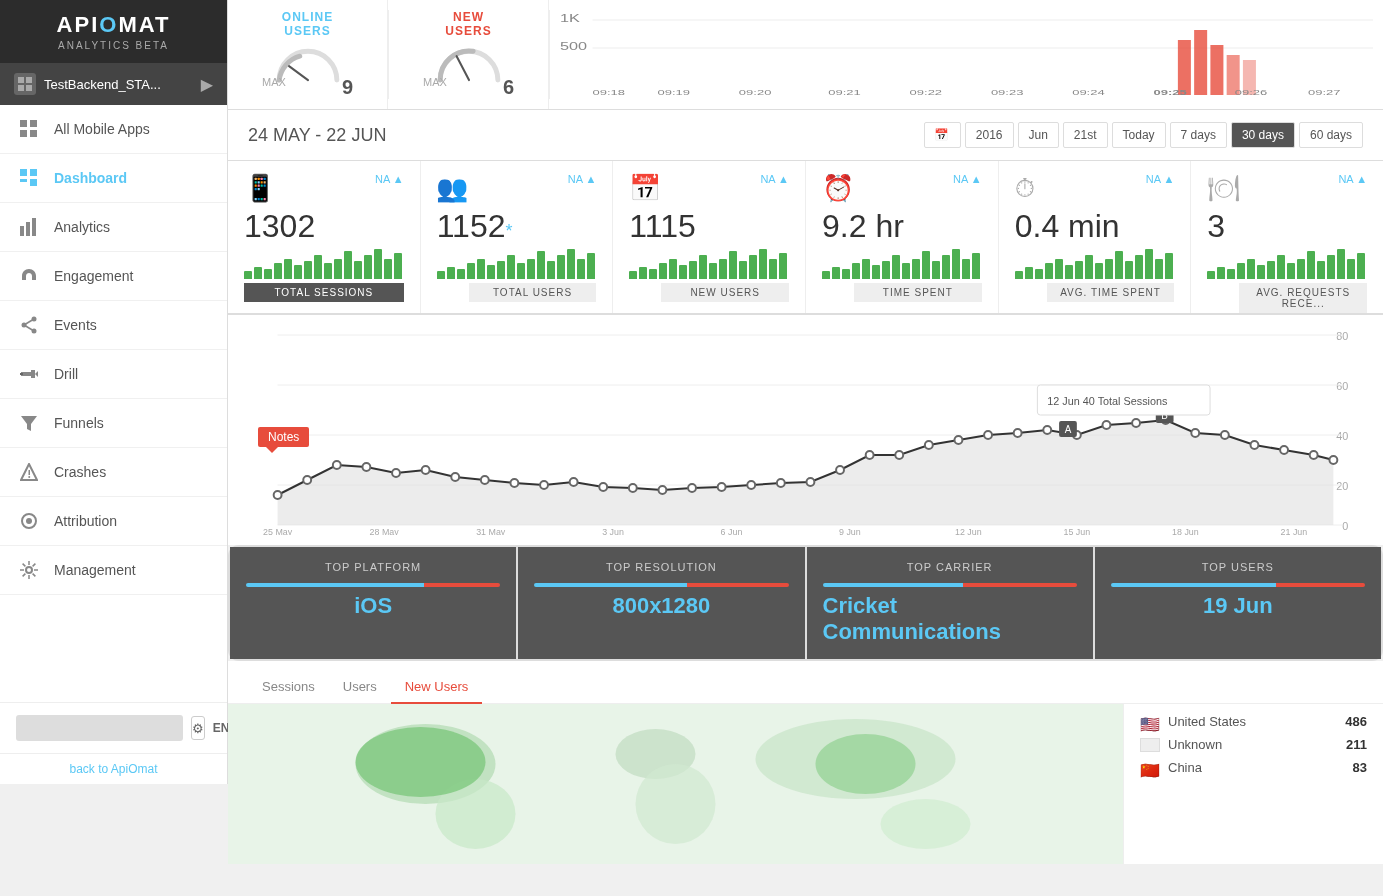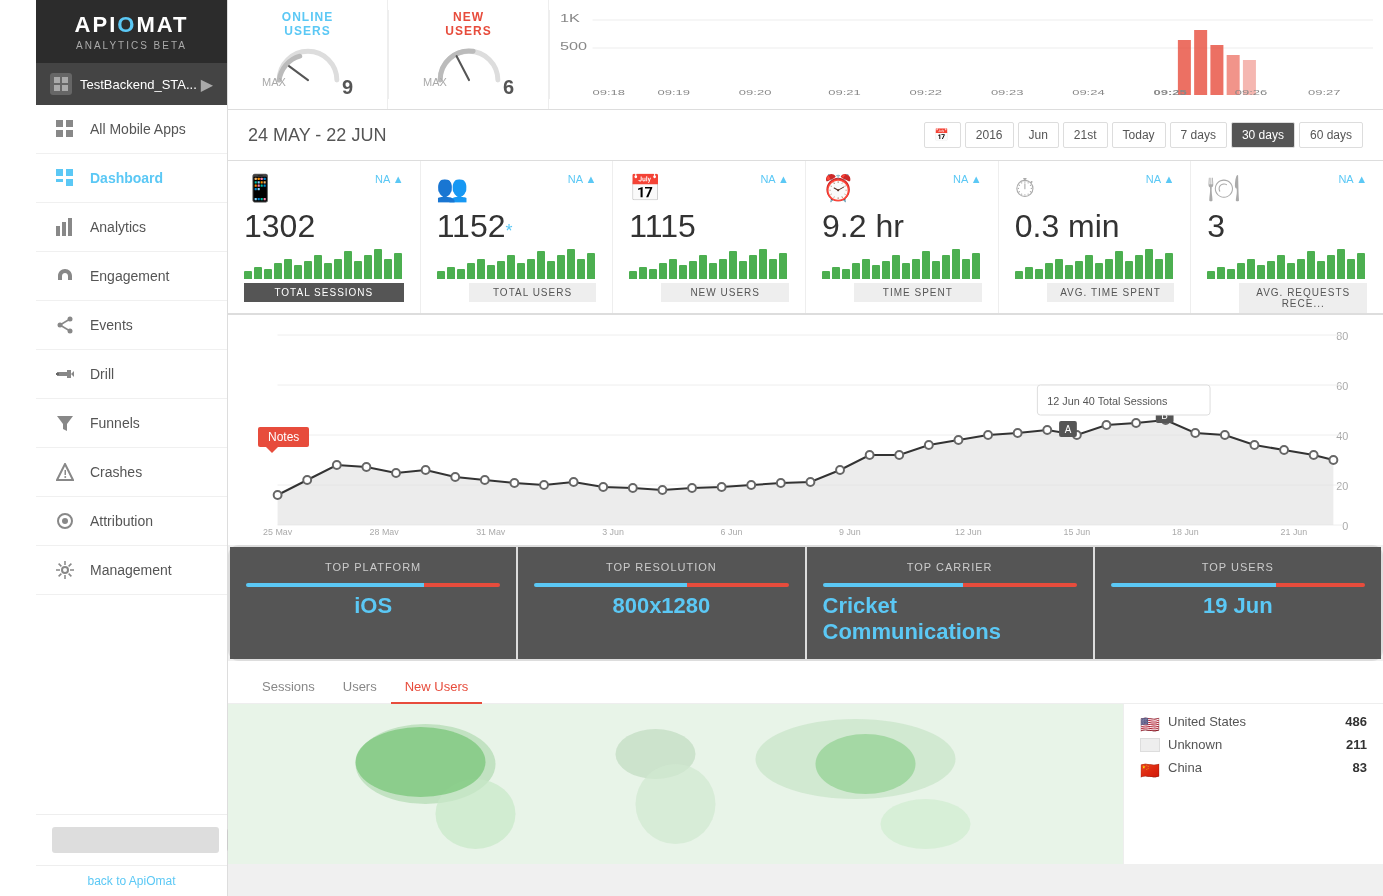--- a/index.html
+++ b/index.html
@@ -6,22 +6,21 @@
     body { font-family: 'Arial', sans-serif; background: #f0f0f0; display: flex; width: 1383px; height: 896px; overflow: hidden; }
 
     
     #sidebar {
       width: 228px;
       min-width: 228px;
       background: #fff;
       display: flex;
       flex-direction: column;
       border-right: 1px solid #ddd;
-      height: 896px;
-      padding-left: 36px;
+      height: 784px;
     }
     #logo-area {
       background: #2c2c2c;
       padding: 12px 16px;
       display: flex;
       flex-direction: column;
       align-items: center;
     }
     #logo-text {
       color: #fff;
@@ -622,21 +621,21 @@
             <div class="bar-mini" style="height:26px"></div>
         </div>
         <div class="metric-label-tab-light">TIME SPENT</div>
       </div>
 
       <div class="metric-card" style="cursor:pointer;">
         <div class="metric-top">
           <span style="font-size:26px;color:#aaa;">⏱</span>
           <span style="font-size:11px;color:#5bc8f5;">NA ▲</span>
         </div>
-        <div class="metric-val">0.3 min</div>
+        <div class="metric-val">0.4 min</div>
         <div class="bars-mini">
           <div class="bar-mini" style="height:8px"></div>
             <div class="bar-mini" style="height:12px"></div>
             <div class="bar-mini" style="height:10px"></div>
             <div class="bar-mini" style="height:16px"></div>
             <div class="bar-mini" style="height:20px"></div>
             <div class="bar-mini" style="height:14px"></div>
             <div class="bar-mini" style="height:18px"></div>
             <div class="bar-mini" style="height:24px"></div>
             <div class="bar-mini" style="height:16px"></div>

